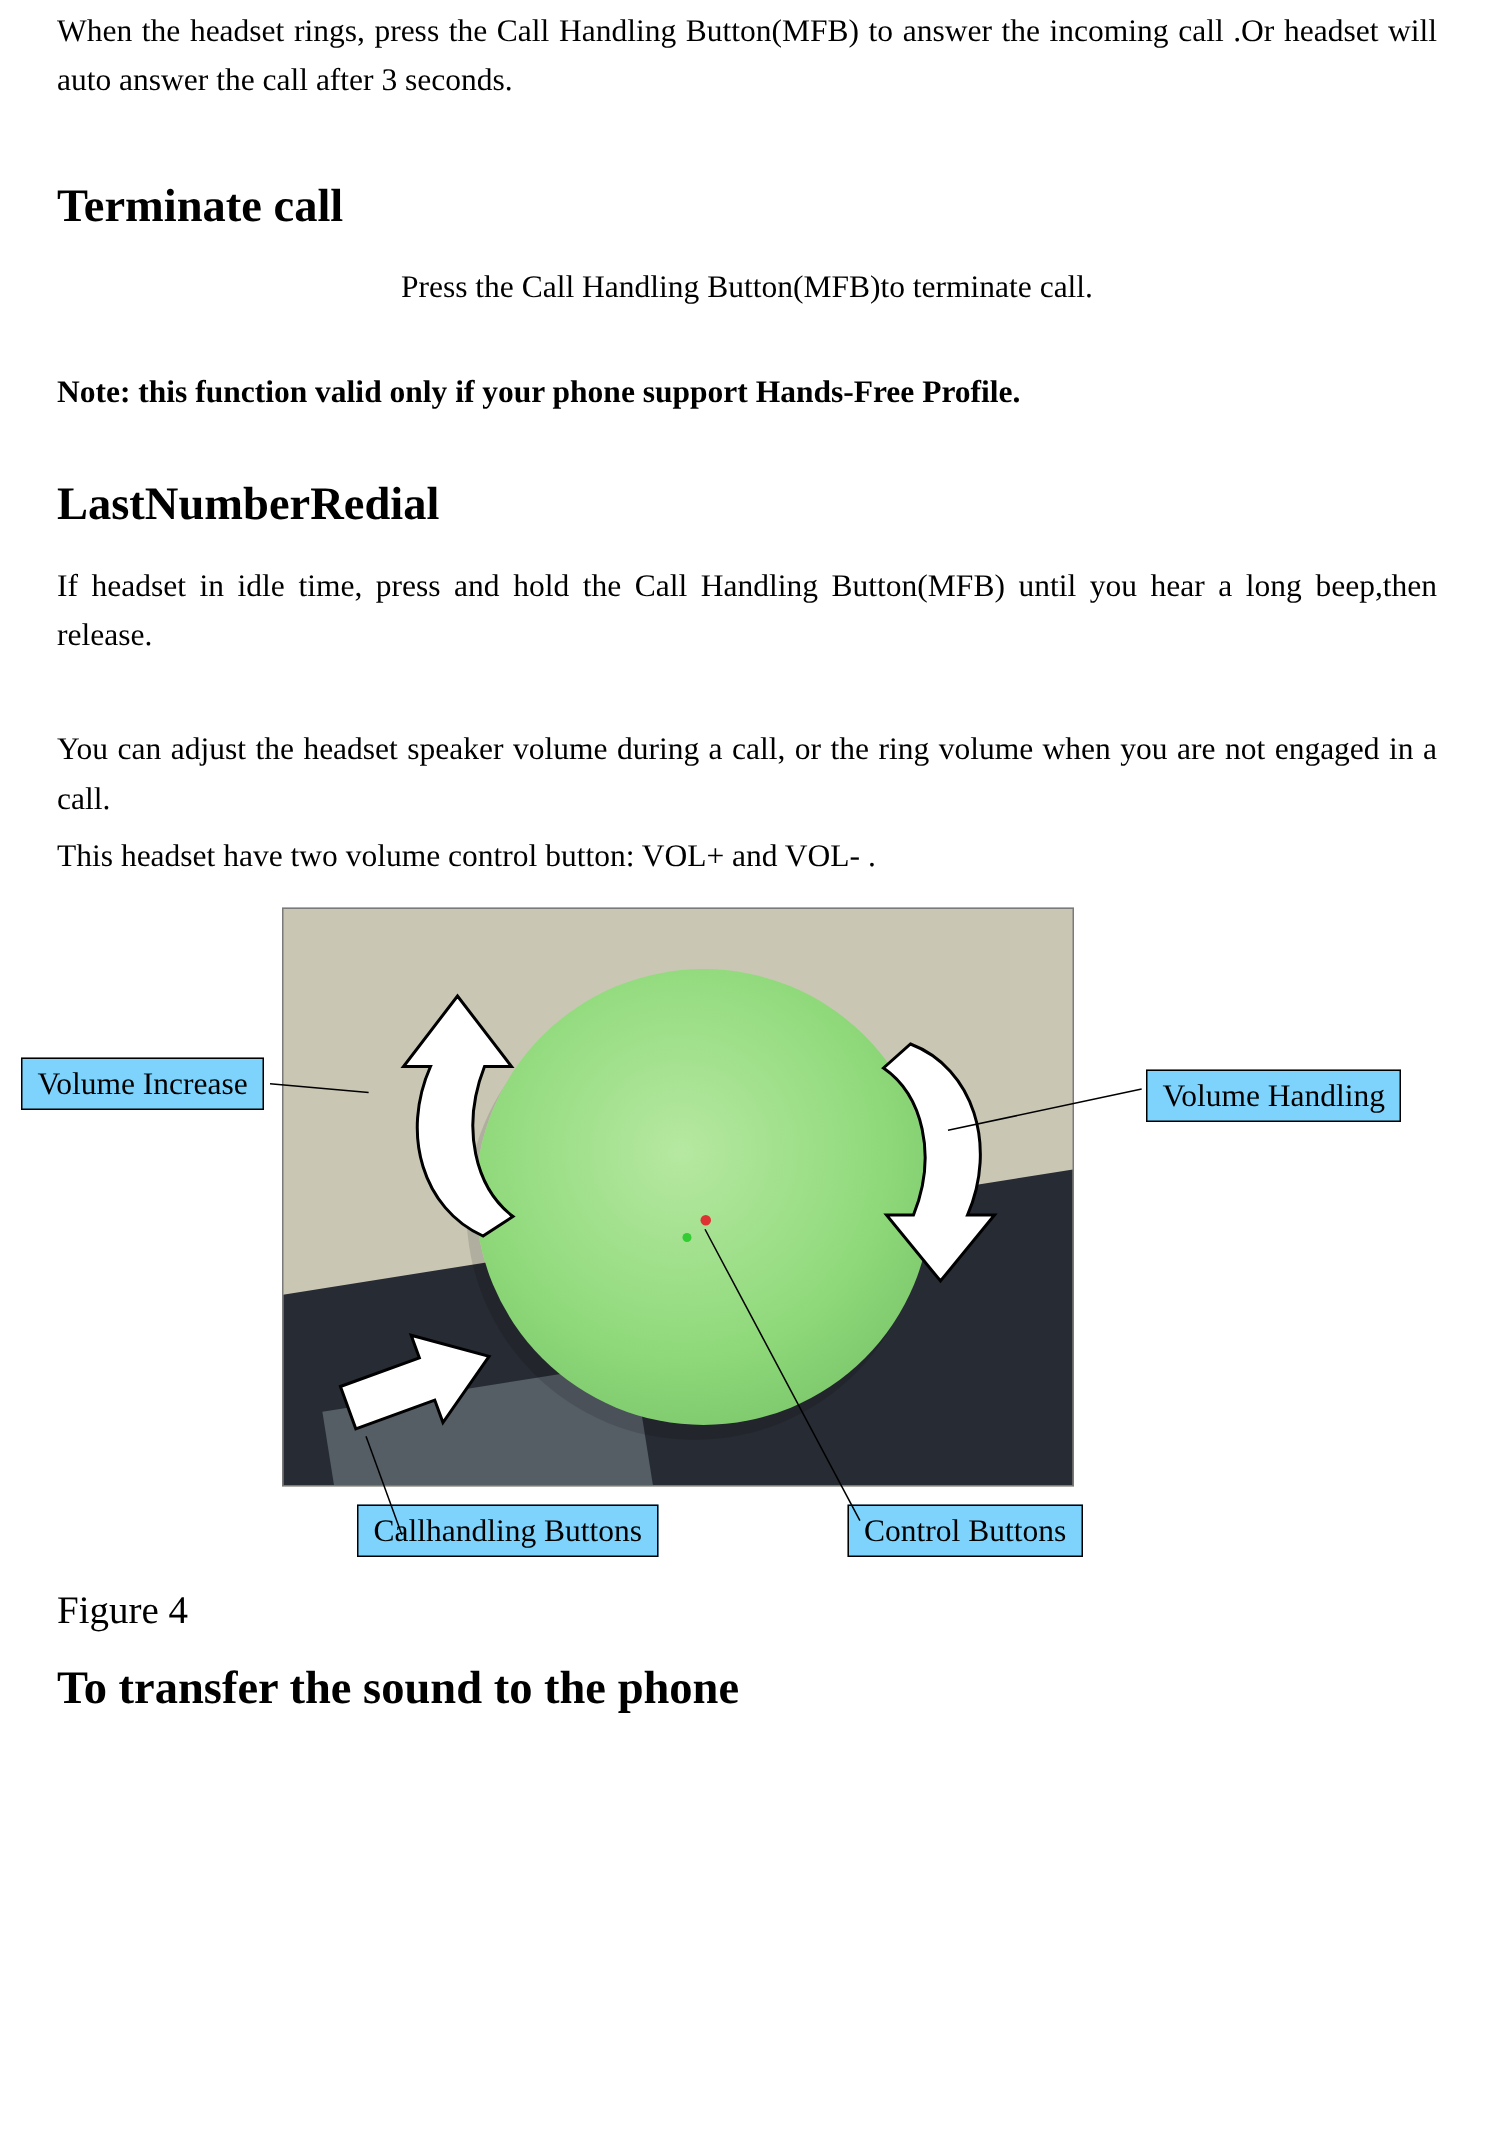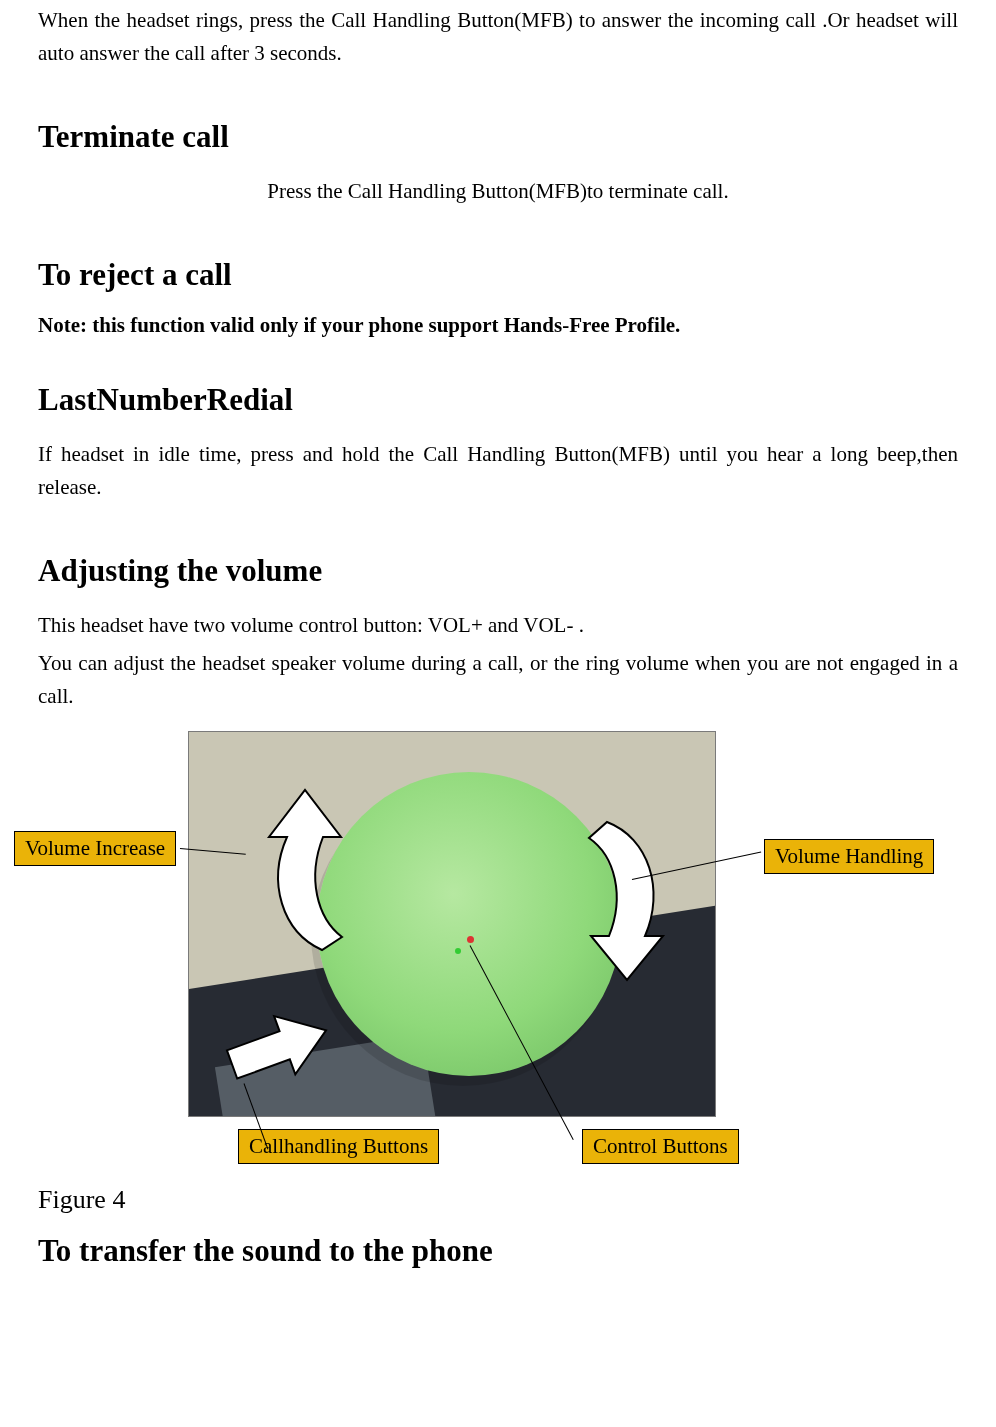--- a/index.html
+++ b/index.html
@@ -104,21 +104,21 @@
   }
   .dot-green {
     position: absolute;
     left: 266px; top: 216px;
     width: 6px; height: 6px; border-radius: 50%; background: #3c3;
   }
   .arrow-white { position: absolute; }
   .callout-box {
     position: absolute;
     border: 1px solid #000;
-    background: #eab308;
+    background: #7dd3fc;
     font-size: 21px;
     padding: 4px 10px;
     white-space: nowrap;
   }
   .callout-line {
     position: absolute;
     height: 1px;
     background: #000;
     transform-origin: left center;
   }
@@ -130,33 +130,31 @@
 
   <p>When the headset rings, press the Call Handling Button(MFB) to answer the incoming call .Or headset will auto answer the call after 3 seconds.</p>
 
   <div class="spacer"></div>
 
   <h2>Terminate call</h2>
   <p style="text-align:center;">Press the Call Handling Button(MFB)to terminate call.</p>
 
   <div class="spacer"></div>
 
-  <h2>To reject a call</h2>
   <div class="note">Note: this function valid only if your phone support Hands-Free Profile.</div>
 
   <div class="spacer"></div>
 
   <h2>LastNumberRedial</h2>
   <p>If headset in idle time, press and hold the Call Handling Button(MFB) until you hear a long beep,then release.</p>
 
   <div class="spacer"></div>
 
-  <h2>Adjusting the volume</h2>
+  <p>You can adjust the headset speaker volume during a call, or the ring volume when you are not engaged in a call.</p>
   <p style="text-align:left;">This headset have two volume control button: VOL+ and VOL- .</p>
-  <p>You can adjust the headset speaker volume during a call, or the ring volume when you are not engaged in a call.</p>
 
   <div class="figure-wrap">
 
     <div class="render-frame">
       <div class="device-body"></div>
       <div class="platform"></div>
       <div class="disc-side"></div>
       <div class="disc"></div>
       <div class="dot-red"></div>
       <div class="dot-green"></div>
@@ -178,21 +176,21 @@
 
     <div class="callout-box" style="left:-24px; top:100px;">Volume Increase</div>
     <div class="callout-line" style="left:142px; top:117px; width:66px; transform:rotate(5deg);"></div>
 
     <div class="callout-box" style="left:726px; top:108px;">Volume Handling</div>
     <div class="callout-line" style="left:594px; top:148px; width:132px; transform:rotate(-12deg);"></div>
 
     <div class="callout-box" style="left:200px; top:398px;">Callhandling Buttons</div>
     <div class="callout-line" style="left:206px; top:352px; width:70px; transform:rotate(70deg);"></div>
 
-    <div class="callout-box" style="left:544px; top:398px;">Control Buttons</div>
+    <div class="callout-box" style="left:527px; top:398px;">Control Buttons</div>
     <div class="callout-line" style="left:432px; top:214px; width:220px; transform:rotate(62deg);"></div>
   </div>
 
   <div class="caption">Figure 4</div>
 
   <h2 style="margin-top:2px;">To transfer the sound to the phone</h2>
 
 </div>
 
 </body></html>

